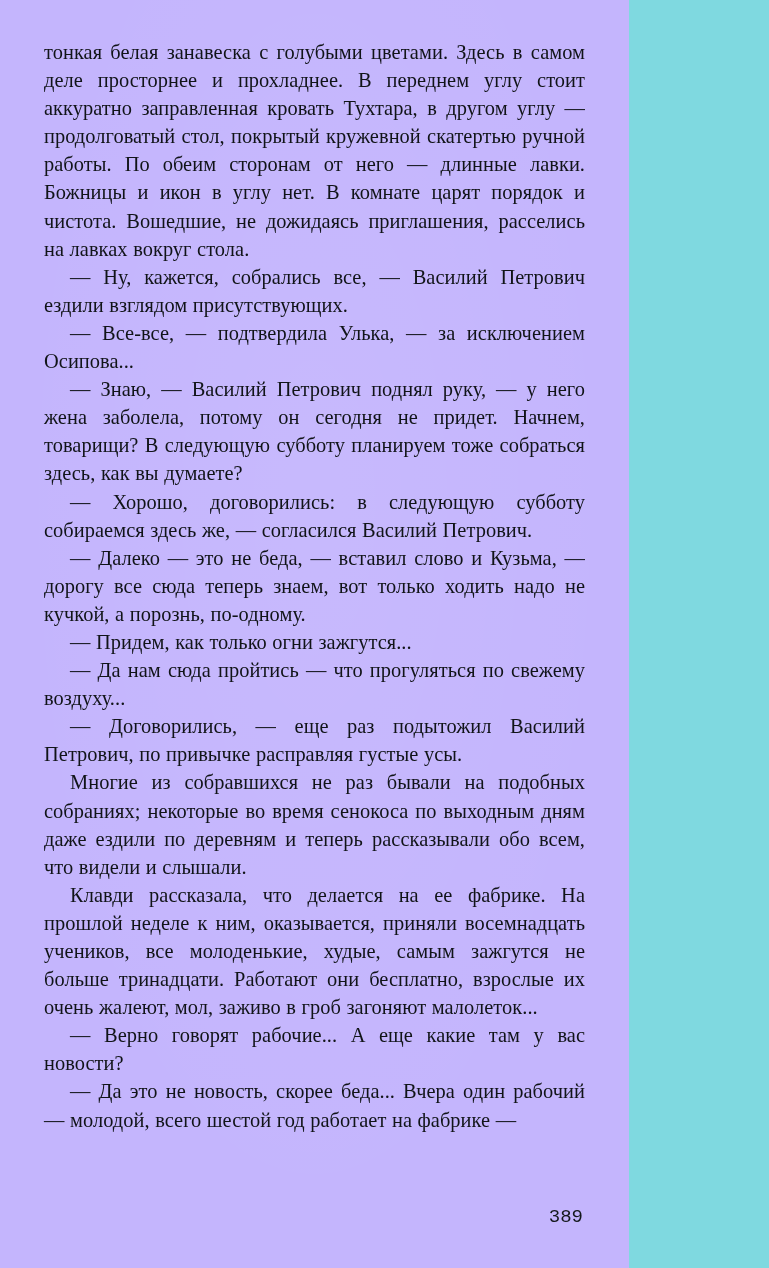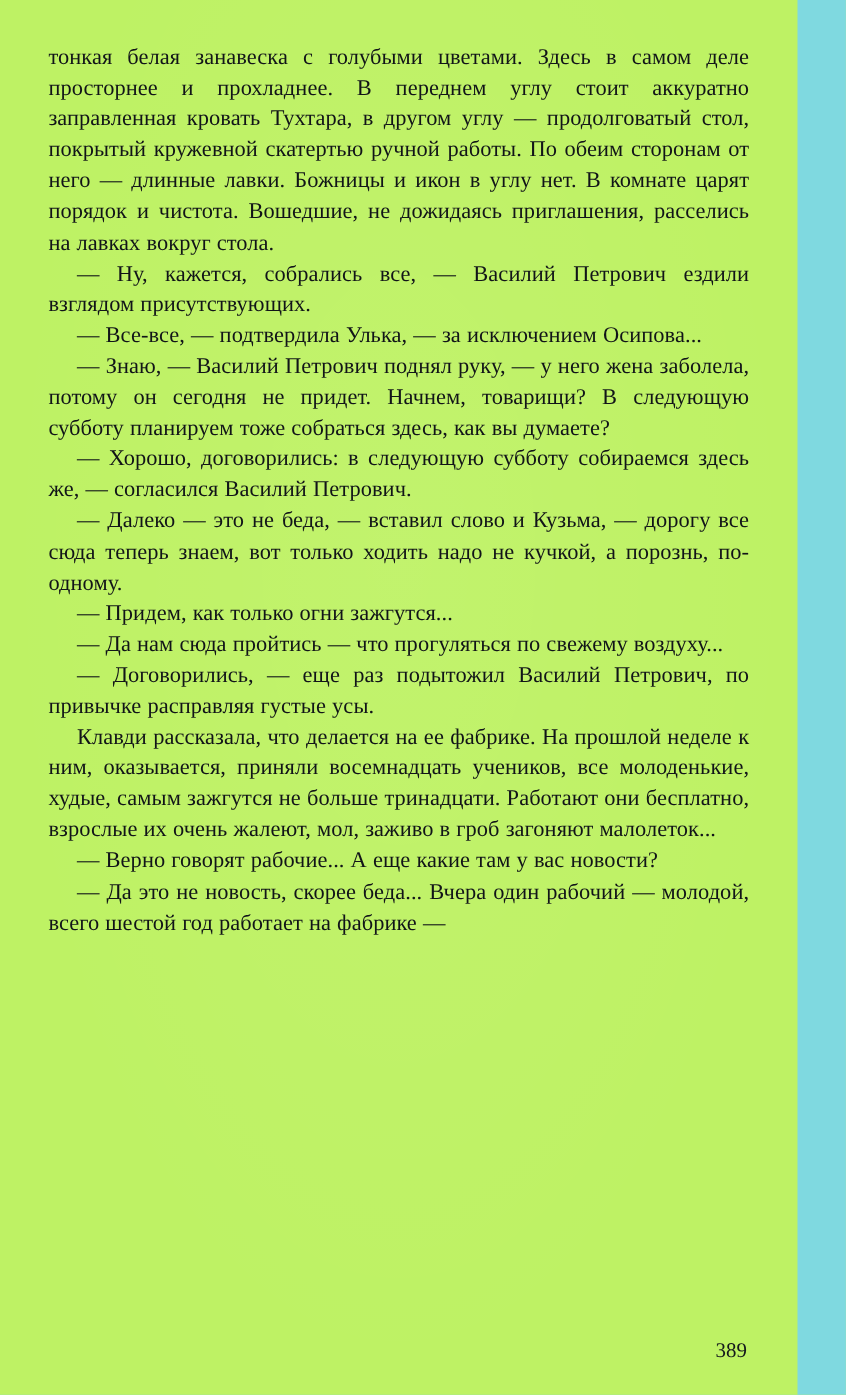--- a/index.html
+++ b/index.html
@@ -8,23 +8,23 @@
   }
   body {
     width: 769px;
     height: 1268px;
     background: #7fd9e0;
     font-family: "Liberation Serif", serif;
     overflow: hidden;
   }
   .page {
     position: relative;
-    width: 725px;
+    width: 629px;
     height: 1268px;
-    background: #bef264;
+    background: #c4b5fd;
     box-sizing: border-box;
     padding: 38px 44px 30px 44px;
   }
   .page::before {
     
     content: "";
     position: absolute;
     inset: 0;
     background:
       radial-gradient(ellipse at 50% 40%, rgba(255,255,255,0.06) 0%, rgba(0,0,0,0.0) 70%);
@@ -46,40 +46,41 @@
   }
   .body-text p.indent {
     text-indent: 26px;
   }
   .body-text p.dialogue {
     text-indent: 26px;
   }
   .page-number {
     position: absolute;
     right: 46px;
-    bottom: 28px;
+    bottom: 40px;
     font-size: 19px;
     color: #14181c;
-    font-family: Liberation Serif, serif;
+    font-family: Liberation Mono, monospace;
   }
 </style>
 </head>
 <body>
 
 <div class="page">
 
   <div class="body-text">
     <p class="plain">тонкая белая занавеска с голубыми цветами. Здесь в самом деле просторнее и прохладнее. В переднем углу стоит аккуратно заправленная кровать Тухтара, в другом углу — продолговатый стол, покрытый кружевной скатертью ручной работы. По обеим сторонам от него — длинные лавки. Божницы и икон в углу нет. В комнате царят порядок и чистота. Вошедшие, не дожидаясь приглашения, расселись на лавках вокруг стола.</p>
     <p class="dialogue">— Ну, кажется, собрались все, — Василий Петрович ездили взглядом присутствующих.</p>
     <p class="dialogue">— Все-все, — подтвердила Улька, — за исключением Осипова...</p>
     <p class="dialogue">— Знаю, — Василий Петрович поднял руку, — у него жена заболела, потому он сегодня не придет. Начнем, товарищи? В следующую субботу планируем тоже собраться здесь, как вы думаете?</p>
     <p class="dialogue">— Хорошо, договорились: в следующую субботу собираемся здесь же, — согласился Василий Петрович.</p>
     <p class="dialogue">— Далеко — это не беда, — вставил слово и Кузьма, — дорогу все сюда теперь знаем, вот только ходить надо не кучкой, а порознь, по-одному.</p>
     <p class="dialogue">— Придем, как только огни зажгутся...</p>
     <p class="dialogue">— Да нам сюда пройтись — что прогуляться по свежему воздуху...</p>
     <p class="dialogue">— Договорились, — еще раз подытожил Василий Петрович, по привычке расправляя густые усы.</p>
+    <p class="indent">Многие из собравшихся не раз бывали на подобных собраниях; некоторые во время сенокоса по выходным дням даже ездили по деревням и теперь рассказывали обо всем, что видели и слышали.</p>
     <p class="indent">Клавди рассказала, что делается на ее фабрике. На прошлой неделе к ним, оказывается, приняли восемнадцать учеников, все молоденькие, худые, самым зажгутся не больше тринадцати. Работают они бесплатно, взрослые их очень жалеют, мол, заживо в гроб загоняют малолеток...</p>
     <p class="dialogue">— Верно говорят рабочие... А еще какие там у вас новости?</p>
     <p class="dialogue">— Да это не новость, скорее беда... Вчера один рабочий — молодой, всего шестой год работает на фабрике —</p>
   </div>
 
   <div class="page-number">389</div>
 </div>
 
 </body></html>

